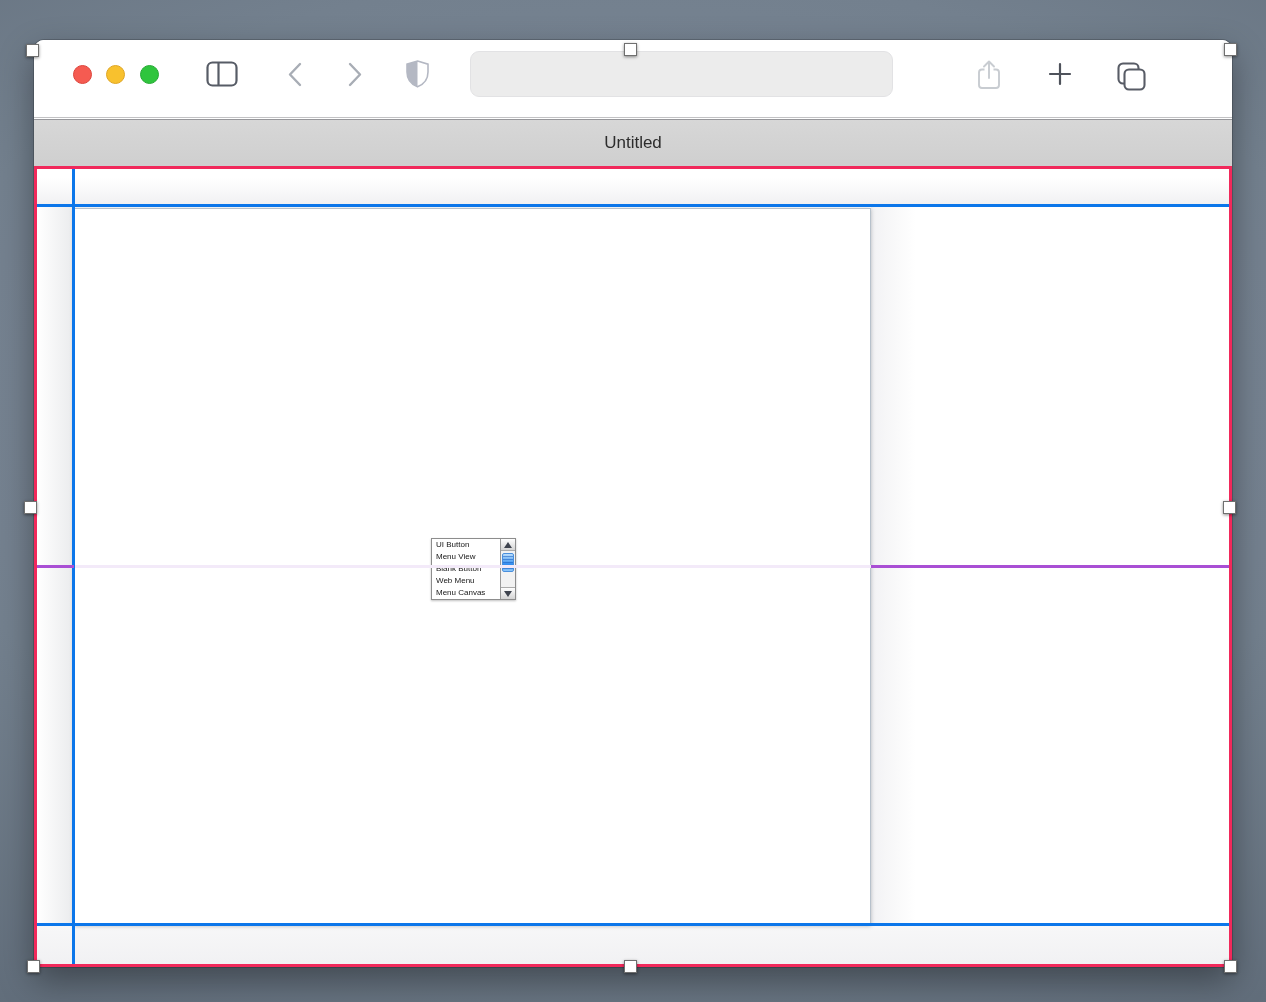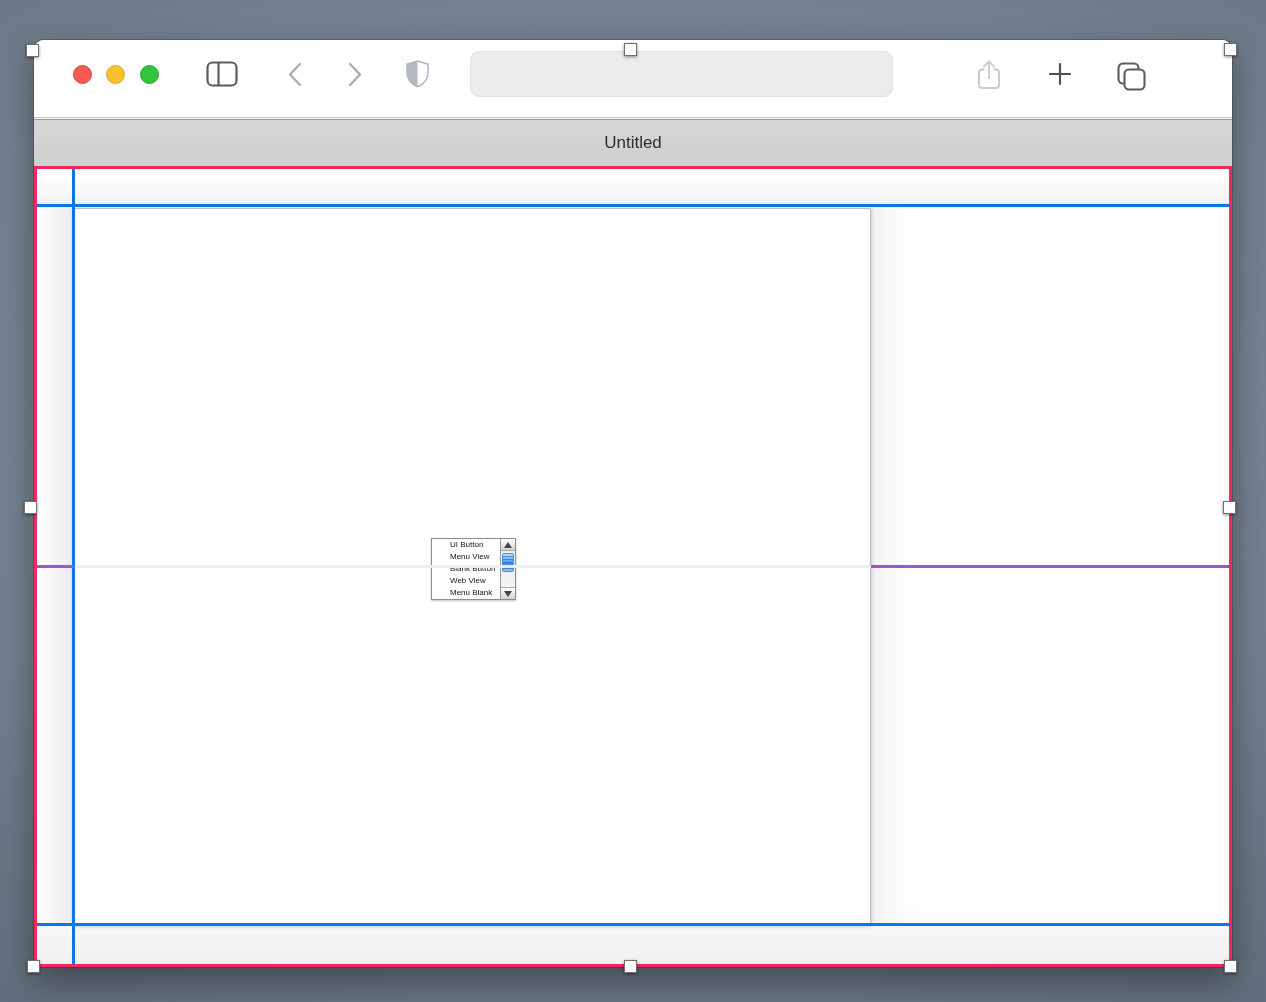--- a/index.html
+++ b/index.html
@@ -67,21 +67,21 @@
   .guide-purple-left  { left:0;     top:396px; width:37px;  height:3px; background:var(--guide-purple); }
   .guide-purple-right { left:834px; top:396px; width:358px; height:3px; background:var(--guide-purple); }
   .guide-purple-faint { left:37px;  top:396px; width:797px; height:3px; background:var(--guide-purple-faint); z-index:5; }
 
   
   .listbox {
     position:absolute; left:394px; top:369px; width:85px; height:62px;
     background:#fff; border:1px solid #8d8d8d; z-index:4;
     box-shadow:0 1px 2px rgba(0,0,0,.25);
   }
-  .lb-item { height:12px; line-height:12px; font-size:8px; color:#161616; padding-left:18px;
+  .lb-item { height:12px; line-height:12px; font-size:8px; color:#161616; padding-left:4px;
              white-space:nowrap; overflow:hidden; }
   .sb { position:absolute; right:0; top:0; bottom:0; width:15px;
         border-left:1px solid #9a9a9a; background:#f2f2f2; }
   .sb-btn { position:absolute; left:0; width:14px; height:12px;
             display:flex; align-items:center; justify-content:center;
             background:linear-gradient(#fefefe,#d4d4d4); }
   .sb-btn.up   { top:0; border-bottom:1px solid #ababab; }
   .sb-btn.down { bottom:0; border-top:1px solid #ababab; }
   .tri-up   { width:0; height:0; border-left:4px solid transparent; border-right:4px solid transparent;
               border-bottom:6px solid #3e434e; }
@@ -170,22 +170,22 @@
       <div class="shade-left"></div>
       <div class="shade-bottom"></div>
       <div class="shade-right"></div>
 
       <div class="page-panel"></div>
 
       <div class="listbox">
         <div class="lb-item">UI Button</div>
         <div class="lb-item">Menu View</div>
         <div class="lb-item">Blank Button</div>
-        <div class="lb-item">Web View</div>
-        <div class="lb-item">Menu Blank</div>
+        <div class="lb-item">Web Menu</div>
+        <div class="lb-item">Menu Canvas</div>
         <div class="sb">
           <div class="sb-btn up">
             <div class="tri-up"></div>
           </div>
           <div class="sb-thumb"></div>
           <div class="sb-btn down">
             <div class="tri-down"></div>
           </div>
         </div>
       </div>

